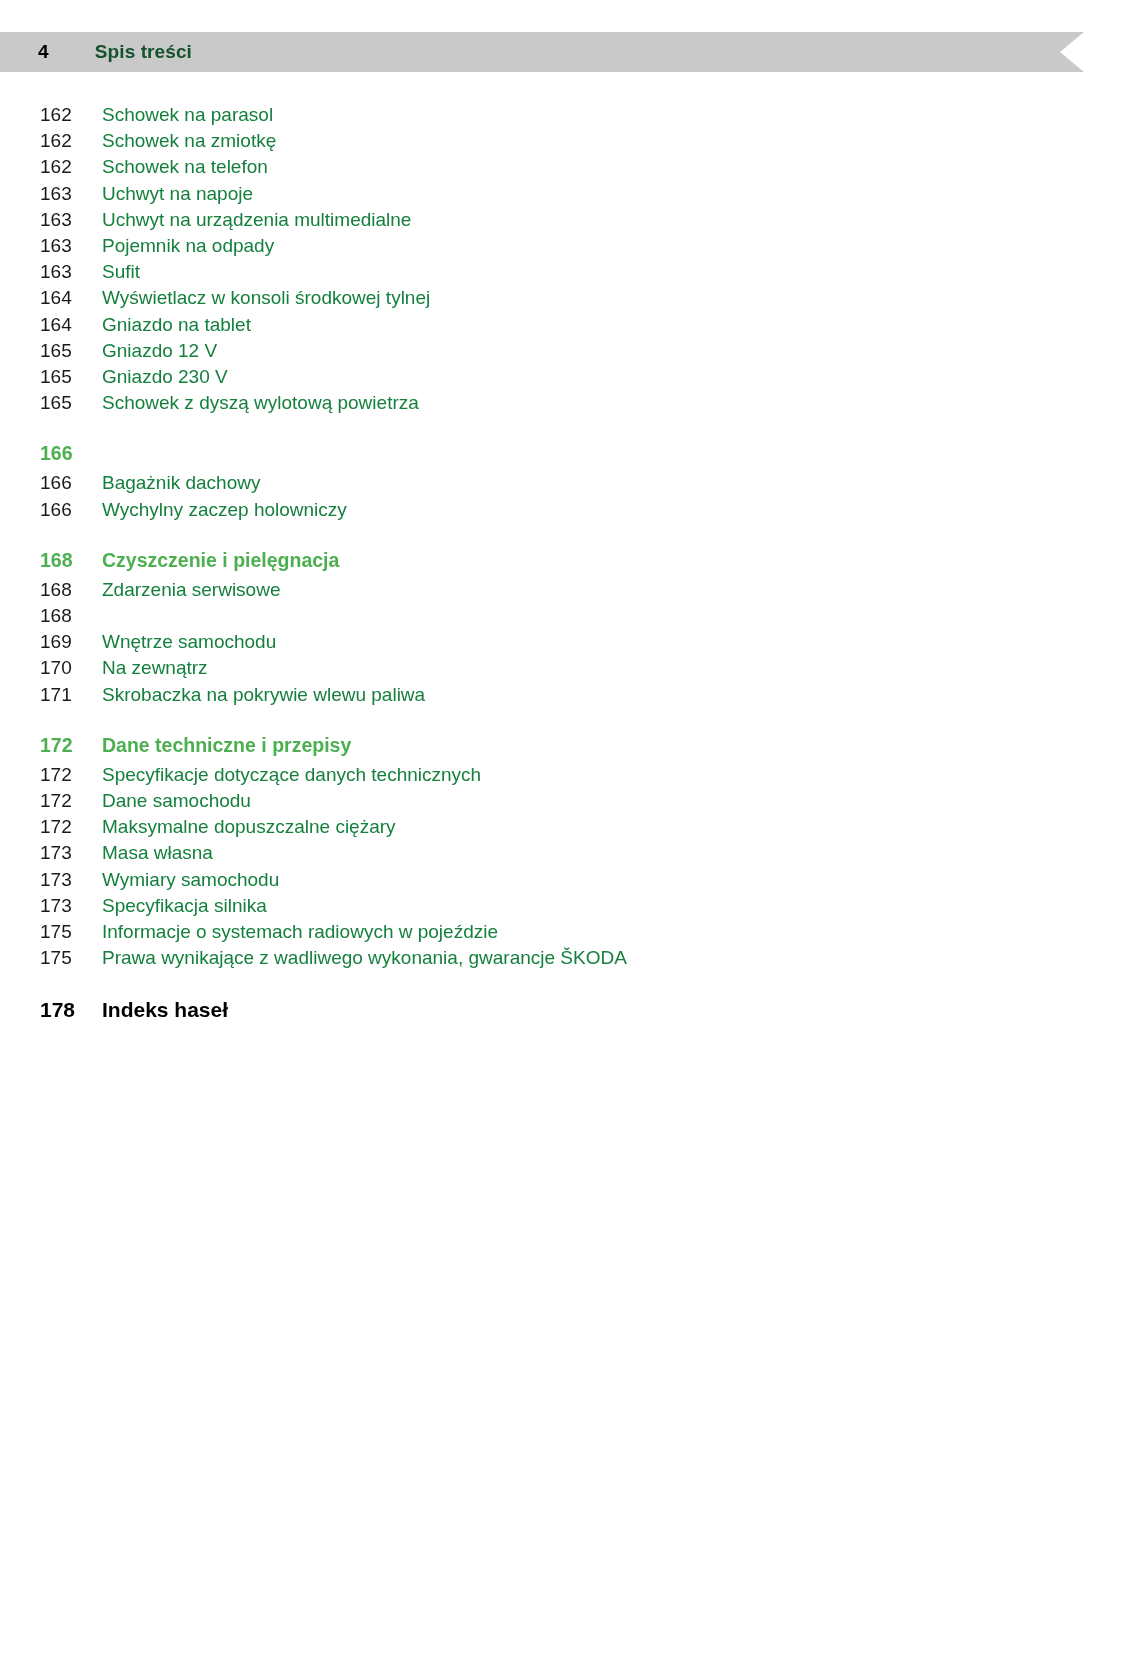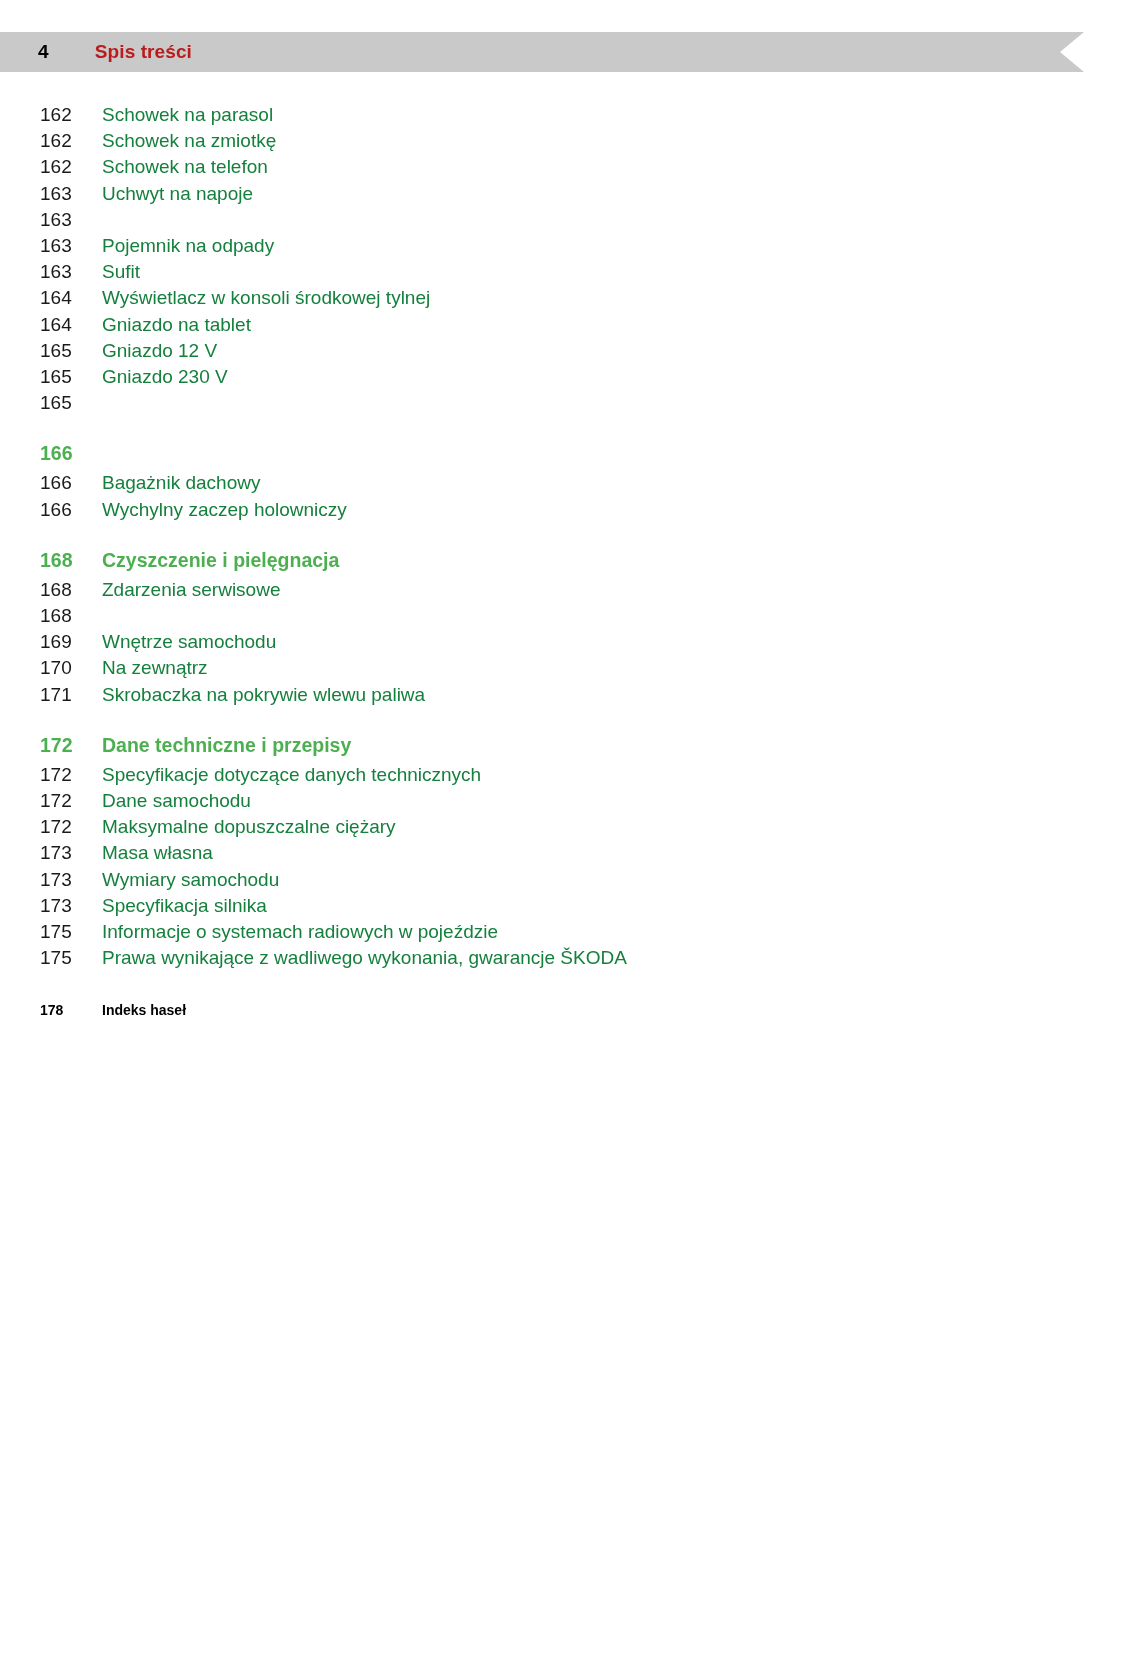--- a/index.html
+++ b/index.html
@@ -52,21 +52,21 @@
     font-weight: bold;
     color: #000;
     letter-spacing: 0.2px;
   }
   .page-header .header-title {
     position: relative;
     z-index: 2;
     margin-left: 46px;
     font-size: 19px;
     font-weight: bold;
-    color: #b91c1c;
+    color: #14532d;
     letter-spacing: 0.1px;
   }
 
   
   .toc {
     margin-top: 30px;
     padding-left: 40px;
   }
 
   .toc-group {
@@ -104,21 +104,21 @@
     margin-bottom: 2px;
   }
 
   .toc-row.index-entry {
     margin-top: 26px;
   }
   .toc-row.index-entry .num,
   .toc-row.index-entry .label {
     font-weight: bold;
     color: #000;
-    font-size: 14px;
+    font-size: 21px;
   }
 </style>
 </head>
 <body>
 
 <div class="page-header">
   <div class="band"></div>
   <div class="band-tip"></div>
   <span class="header-page-number">4</span>
   <span class="header-title">Spis treści</span>
@@ -138,20 +138,21 @@
     <div class="toc-row">
       <span class="num">162</span>
       <span class="label">Schowek na telefon</span>
     </div>
     <div class="toc-row">
       <span class="num">163</span>
       <span class="label">Uchwyt na napoje</span>
     </div>
     <div class="toc-row">
       <span class="num">163</span>
+      <span class="label">Uchwyt na urządzenia multimedialne</span>
     </div>
     <div class="toc-row">
       <span class="num">163</span>
       <span class="label">Pojemnik na odpady</span>
     </div>
     <div class="toc-row">
       <span class="num">163</span>
       <span class="label">Sufit</span>
     </div>
     <div class="toc-row">
@@ -165,20 +166,21 @@
     <div class="toc-row">
       <span class="num">165</span>
       <span class="label">Gniazdo 12 V</span>
     </div>
     <div class="toc-row">
       <span class="num">165</span>
       <span class="label">Gniazdo 230 V</span>
     </div>
     <div class="toc-row">
       <span class="num">165</span>
+      <span class="label">Schowek z dyszą wylotową powietrza</span>
     </div>
   </div>
 
   <div class="toc-group">
     <div class="toc-row section">
       <span class="num">166</span>
     </div>
     <div class="toc-row">
       <span class="num">166</span>
       <span class="label">Bagażnik dachowy</span>

